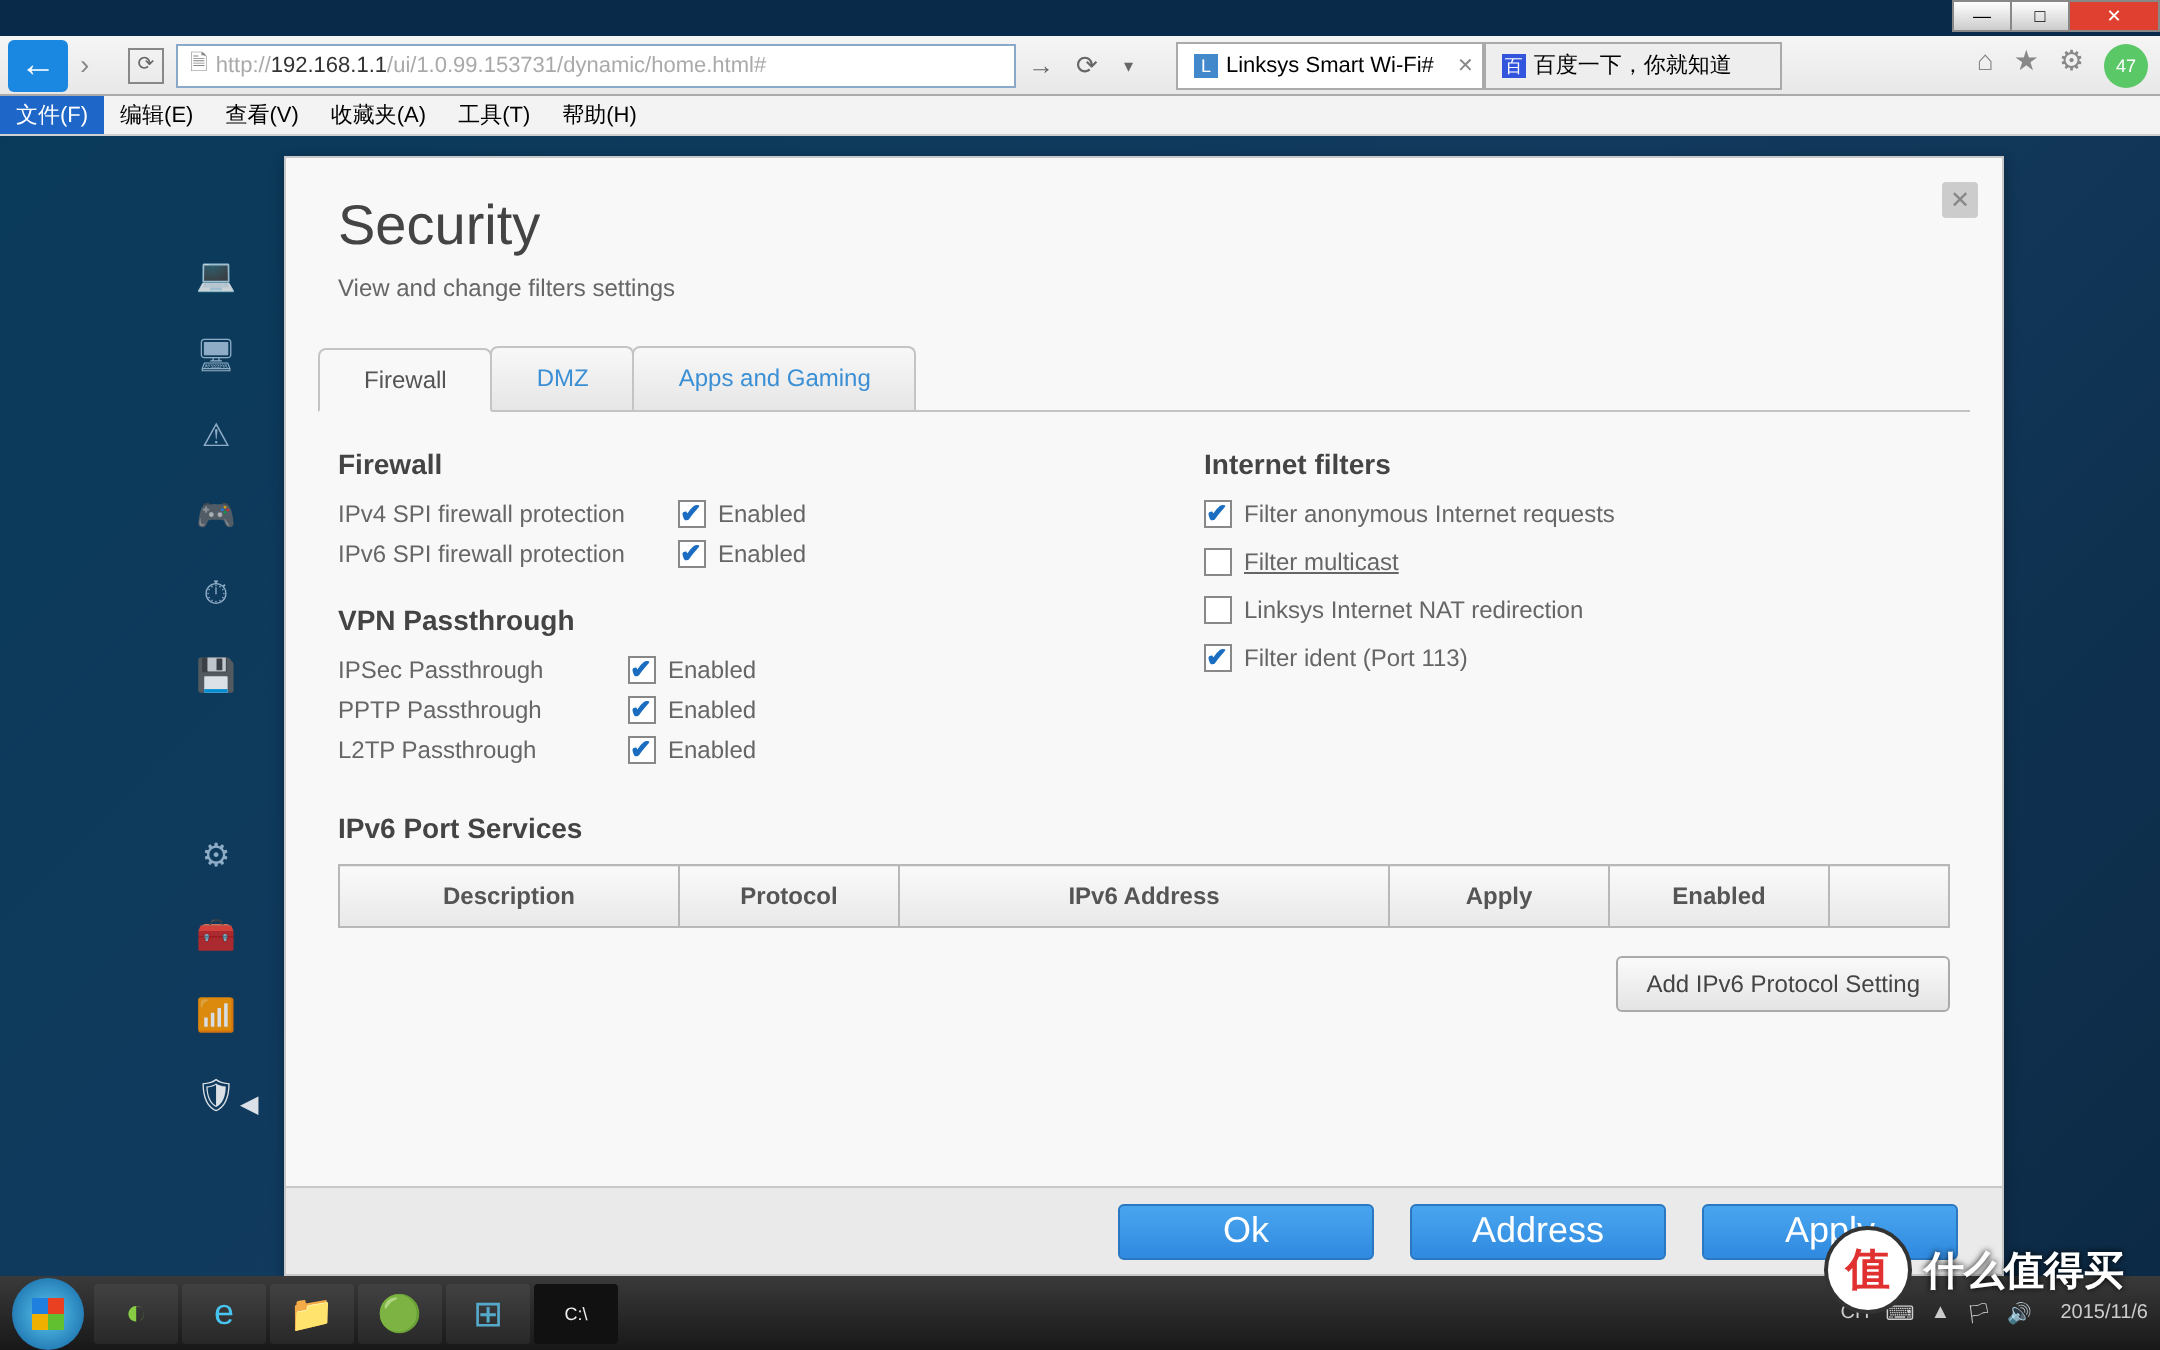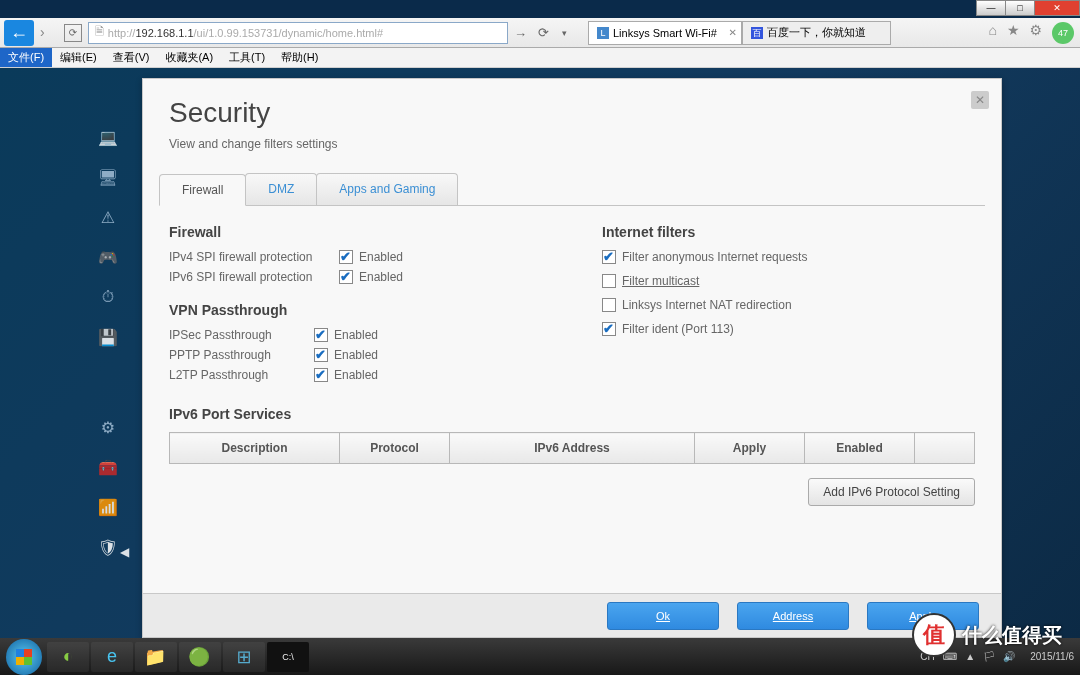--- a/index.html
+++ b/index.html
@@ -70,21 +70,21 @@
 
 .ipv6 { padding: 0 26px; }
 .ipv6 h3 { font-size: 14px; color: #444; font-weight: bold; margin-bottom: 10px; }
 .tbl { width: 100%; border-collapse: collapse; }
 .tbl th { border: 1px solid #b8b8b8; background: linear-gradient(#fafafa,#e8e8e8); padding: 8px 6px; font-size: 12px; color: #555; font-weight: bold; }
 .tbl th.empty { width: 60px; }
 .addbtn { float: right; margin: 14px 0; padding: 6px 14px; font-size: 12px; background: linear-gradient(#fafafa,#e4e4e4); border: 1px solid #aaa; border-radius: 3px; color: #444; cursor: pointer; }
 
 
 .dlg-btns { position: absolute; bottom: 0; left: 0; right: 0; height: 44px; background: #eaeaea; border-top: 1px solid #c8c8c8; display: flex; justify-content: flex-end; align-items: center; gap: 18px; padding-right: 22px; }
-.dbtn { width: 112px; height: 28px; background: linear-gradient(#4aa5ef,#2f8ae0); color: #fff; border: 1px solid #2a78c2; border-radius: 3px; font-size: 11px; cursor: pointer; text-decoration: underline; }
+.dbtn { width: 128px; height: 28px; background: linear-gradient(#4aa5ef,#2f8ae0); color: #fff; border: 1px solid #2a78c2; border-radius: 3px; font-size: 18px; cursor: pointer; }
 
 
 .taskbar { position: absolute; bottom: 0; left: 0; right: 0; height: 37px; background: linear-gradient(#3a3a3a,#181818); display: flex; align-items: center; padding: 0 6px; }
 .start { width: 36px; height: 36px; border-radius: 50%; background: radial-gradient(#5ac8f0,#1060a0); margin-right: 4px; position: relative; }
 .start::after { content: ""; position: absolute; left: 10px; top: 10px; width: 16px; height: 16px; background: conic-gradient(#e84020 0 90deg,#60c030 90deg 180deg,#f0b000 180deg 270deg,#2080e0 270deg 360deg); }
 .tb-ico { width: 42px; height: 30px; margin: 0 1px; background: rgba(255,255,255,0.06); border-radius: 2px; display: flex; align-items: center; justify-content: center; font-size: 18px; }
 .tray { margin-left: auto; display: flex; align-items: center; gap: 8px; color: #ccc; font-size: 10px; }
 .tray .clock { text-align: right; line-height: 12px; margin-left: 6px; }
 
 

